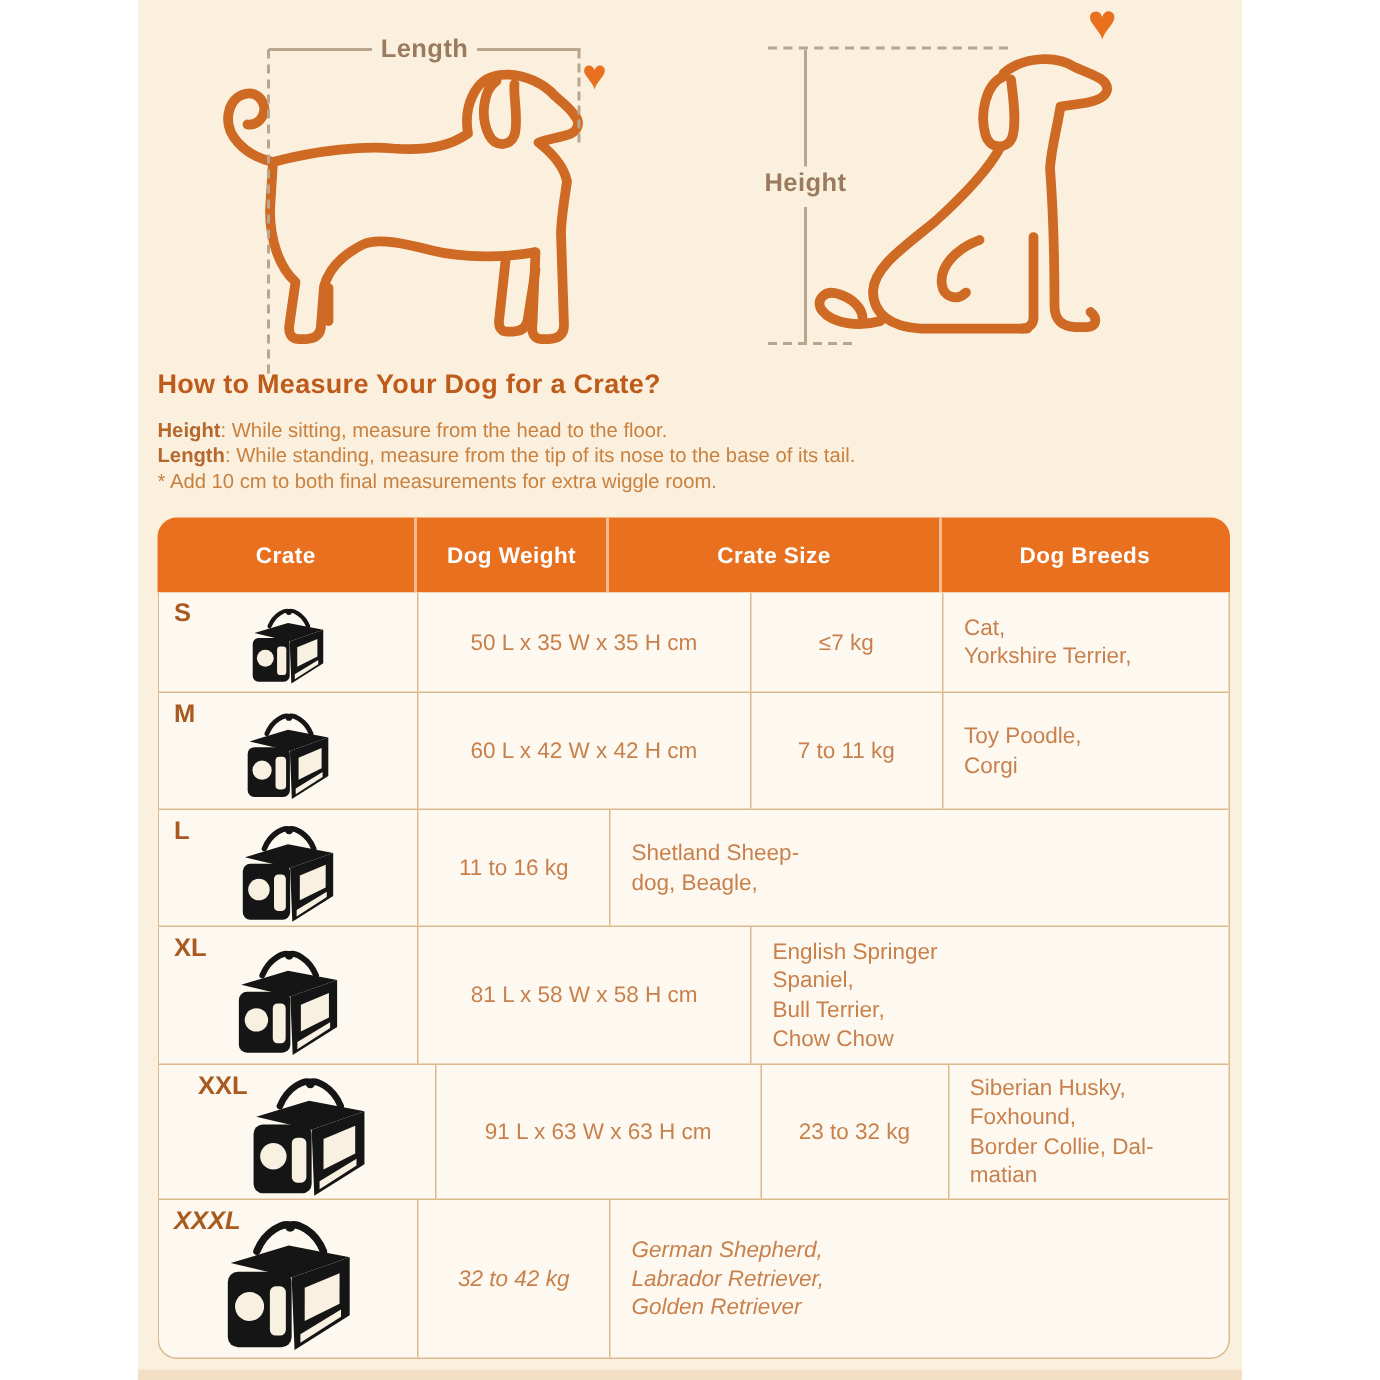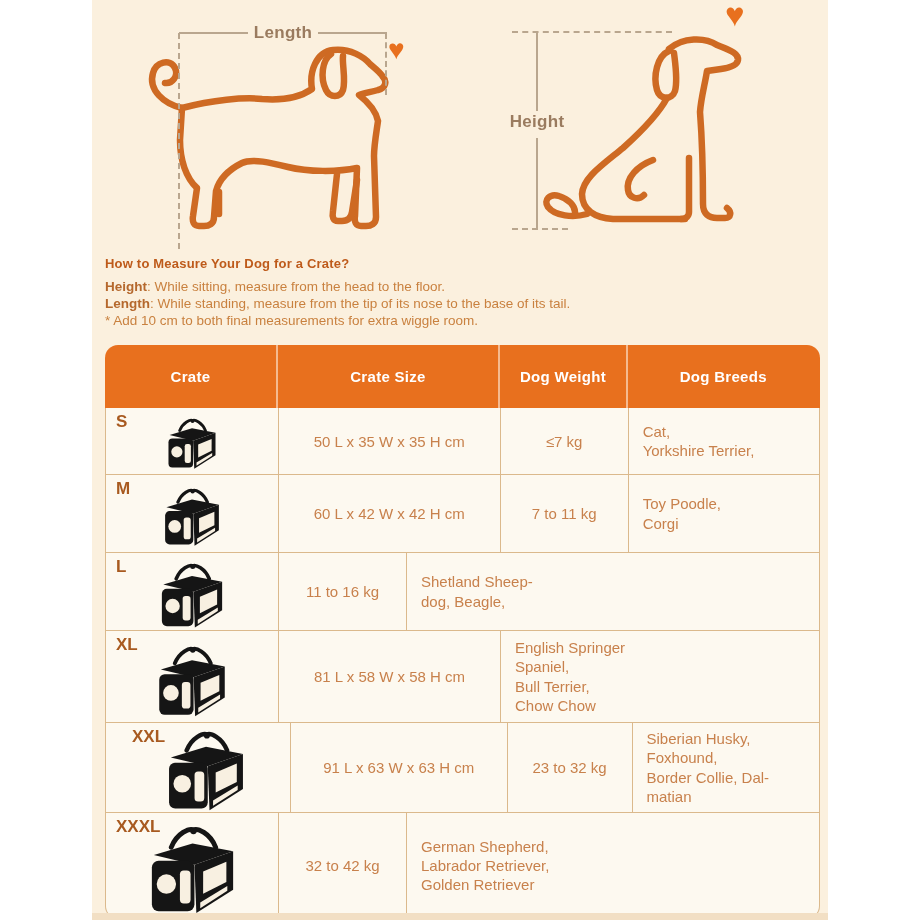--- a/index.html
+++ b/index.html
@@ -30,33 +30,33 @@
   #length-dash-right{left:293px;top:33px;height:62px;}
   .hdash{position:absolute;height:0;border-top:2px dashed var(--measure-line);}
   #height-dash-top{left:420px;top:31px;width:160px;}
   #height-dash-bottom{left:420px;top:228px;width:56px;}
   .vsolid{position:absolute;width:2px;background:var(--measure-line);}
   #height-line-top{left:444px;top:33px;height:78px;}
   #height-line-bottom{left:444px;top:138px;height:92px;}
   #height-label{position:absolute;left:412px;top:112px;width:66px;text-align:center;}
 
   
-  #howto-title{position:absolute;left:13px;top:256px;font-size:13px;font-weight:700;color:var(--heading);letter-spacing:.2px;}
+  #howto-title{position:absolute;left:13px;top:246px;font-size:18px;font-weight:700;color:var(--heading);letter-spacing:.2px;}
   #howto-lines{position:absolute;left:13px;top:278px;font-size:13.5px;color:var(--body-text);line-height:17px;}
   #howto-lines .lead{font-weight:700;color:var(--lead-text);}
 
   
   #size-table{position:absolute;left:13px;top:345px;width:715px;}
-  .thead{display:flex;height:63px;background:var(--accent);border-radius:13px 13px 0 0;overflow:hidden;}
+  .thead{display:flex;height:50px;background:var(--accent);border-radius:13px 13px 0 0;overflow:hidden;}
   .thead .hcell{display:flex;align-items:center;justify-content:center;color:var(--header-text);
     font-size:15px;font-weight:700;letter-spacing:.3px;border-right:2px solid rgba(255,248,238,.55);}
   .thead .hcell:last-child{border-right:none;}
   .tbody{border:1.5px solid var(--table-border);border-top:none;border-radius:0 0 13px 13px;overflow:hidden;background:var(--row-bg);}
   .trow{display:flex;border-bottom:1.5px solid var(--table-border);}
-  .trow:last-child{border-bottom:none;}
+  .trow:last-child{border-bottom:none;font-style:italic;}
   .cell{border-right:1.5px solid var(--table-border);display:flex;align-items:center;justify-content:center;
     font-size:15px;color:var(--cell-text);}
   .cell:last-child{border-right:none;}
   .w1{width:173px;} .w2{width:222px;} .w3{width:128px;} .w4{width:190.5px;}
   .c1{position:relative;justify-content:center;}
   .size-label{position:absolute;top:4px;left:10px;font-size:17px;font-weight:700;color:var(--size-label);}
   .c4{justify-content:flex-start;text-align:left;padding:6px 8px 6px 14px;white-space:pre-line;line-height:1.28;}
   .crate .ink{fill:var(--crate-black);} .crate .win{fill:var(--crate-window);}
   .crate .strap{fill:none;stroke:var(--crate-black);stroke-width:5;stroke-linecap:round;}
   .crate-s{width:56px;height:52px;margin-top:6px;}
@@ -106,22 +106,22 @@
   <h1 id="howto-title">How to Measure Your Dog for a Crate?</h1>
   <div id="howto-lines">
     <div class="howto-line"><span class="lead">Height</span><span>: While sitting, measure from the head to the floor.</span></div>
     <div class="howto-line"><span class="lead">Length</span><span>: While standing, measure from the tip of its nose to the base of its tail.</span></div>
     <div class="howto-line"><span class="lead"></span><span>* Add 10 cm to both final measurements for extra wiggle room.</span></div>
   </div>
 
   <div id="size-table">
     <div class="thead">
       <div class="hcell w1">Crate</div>
+      <div class="hcell w3">Dog Weight</div>
       <div class="hcell w2">Crate Size</div>
-      <div class="hcell w3">Dog Weight</div>
       <div class="hcell w4">Dog Breeds</div>
     </div>
     <div class="tbody" id="table-body">
   <div class="trow" style="height: 67px;">
     <div class="cell c1 w1">
       <span class="size-label">S</span>
       <svg class="crate crate-s" viewBox="0 0 100 92" aria-hidden="true">
         <path class="strap" d="M28 22 C34 7 47 2 51 4 C55 2 68 7 74 22"></path>
         <circle class="ink" cx="51" cy="5" r="3.5"></circle>
         <polygon class="ink" points="10,30 50,18 92,26 52,40"></polygon>

